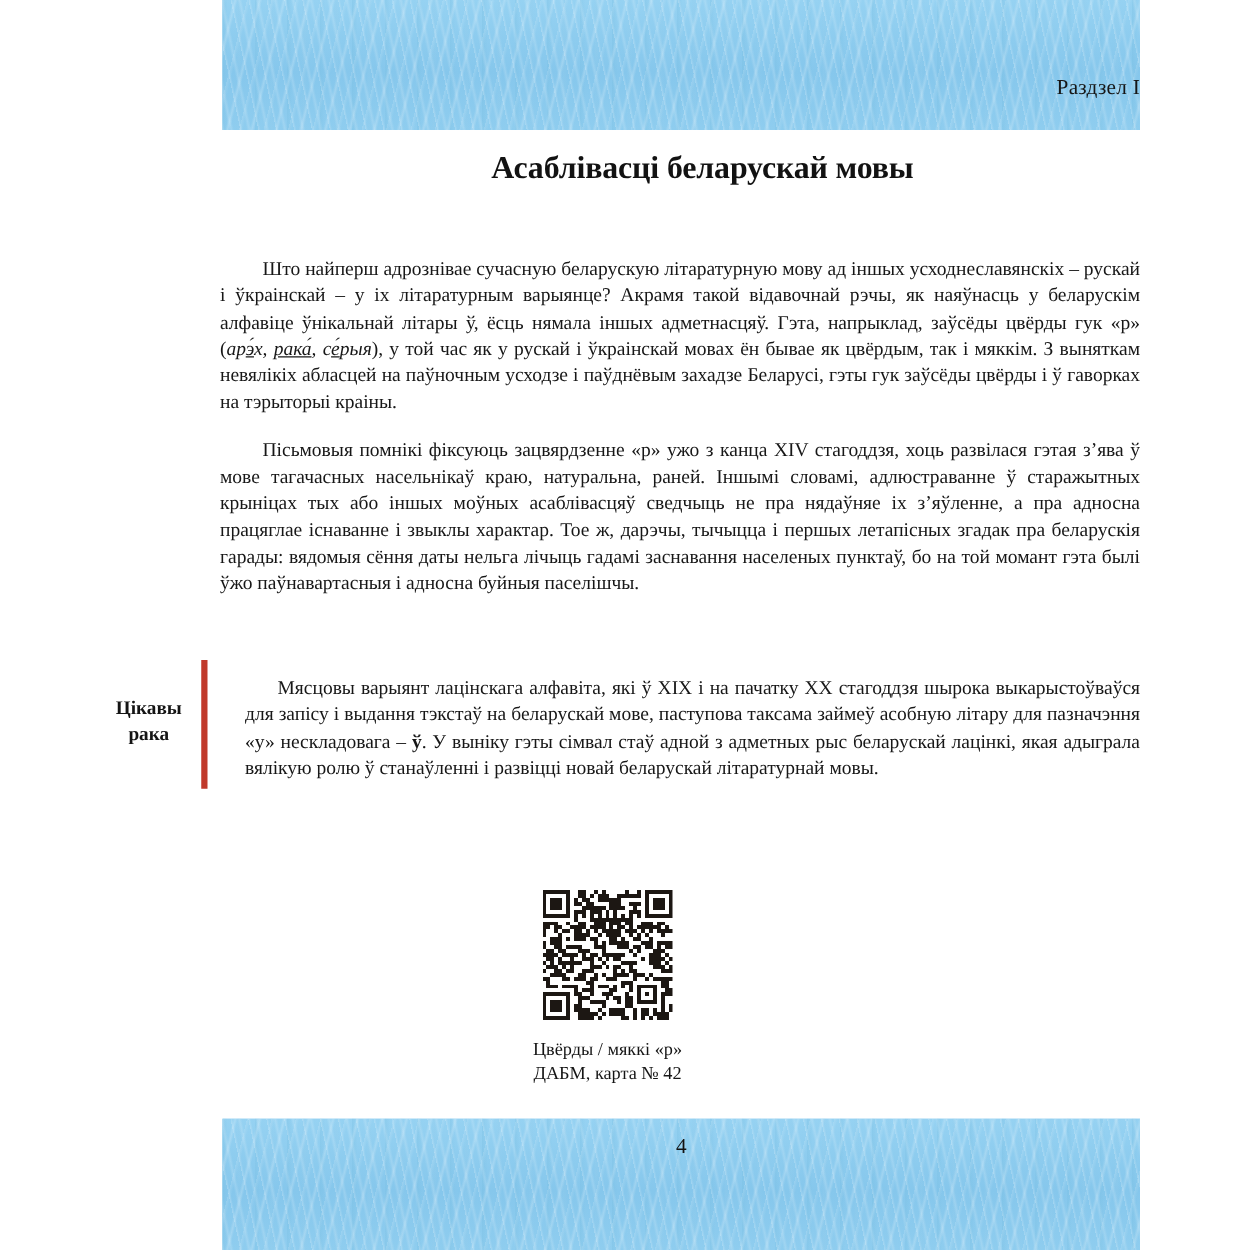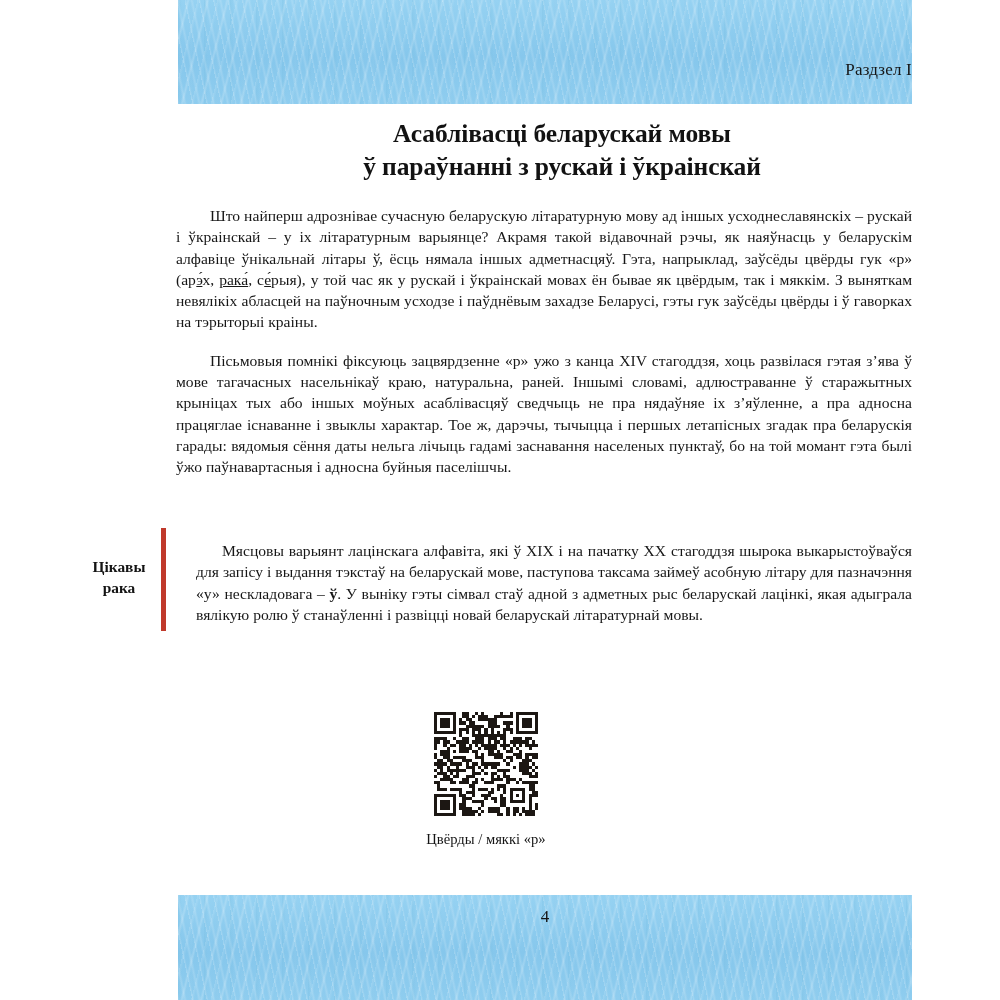--- a/index.html
+++ b/index.html
@@ -92,21 +92,21 @@
     margin: 0 0 17px 0;
     font-size: 15.6px;
     line-height: 21.3px;
     text-align: justify;
     text-indent: 34px;
     color: #171717;
     hyphens: manual;
   }
   p.para:last-child { margin-bottom: 12px; }
 
-  .ital { }
+  .ital { font-style: italic; }
   .ital u { text-decoration: underline; text-underline-offset: 1px; }
   .bold-letter { font-weight: bold; }
 
   
   .fact-block {
     position: absolute;
     left: 0;
     top: 524px;
     width: 1000px;
     height: 112px;
@@ -180,21 +180,20 @@
 </style>
 </head>
 <body>
 
 <div class="band band-top"></div>
 
 <div class="section-label">Раздзел I</div>
 
 <div class="chapter-title">
   <div>Асаблівасці беларускай мовы</div>
-  <div>ў параўнанні з рускай і ўкраінскай</div>
 </div>
 
 <div class="body-col">
 
   <p class="para"><span>Што найперш адрознівае сучасную беларускую літаратурную мову ад іншых усходнеславянскіх – рускай і ўкраінскай – у іх літаратурным варыянце? Акрамя такой відавочнай рэчы, як наяўнасць у беларускім алфавіце ўнікальнай літары ў, ёсць нямала іншых адметнасцяў. Гэта, напрыклад, заўсёды цвёрды гук «р» (</span><span class="ital"><span>ар</span><u>э́</u><span>х, </span><u>рака́</u><span>, </span><span>с</span><u>е́</u><span>рыя</span></span><span>), у той час як у рускай і ўкраінскай мовах ён бывае як цвёрдым, так і мяккім. З выняткам невялікіх абласцей на паўночным усходзе і паўднёвым захадзе Беларусі, гэты гук заўсёды цвёрды і ў гаворках на тэрыторыі краіны.</span></p>
 
   <p class="para">Пісьмовыя помнікі фіксуюць зацвярдзенне «р» ужо з канца XIV стагоддзя, хоць развілася гэтая з’ява ў мове тагачасных насельнікаў краю, натуральна, раней. Іншымі словамі, адлюстраванне ў старажытных крыніцах тых або іншых моўных асаблівасцяў сведчыць не пра нядаўняе іх з’яўленне, а пра адносна працяглае існаванне і звыклы характар. Тое ж, дарэчы, тычыцца і першых летапісных згадак пра беларускія гарады: вядомыя сёння даты нельга лічыць гадамі заснавання населеных пунктаў, бо на той момант гэта былі ўжо паўнавартасныя і адносна буйныя паселішчы.</p>
 
 </div>
 
@@ -788,17 +787,18 @@
         <rect x="23" y="32" width="1" height="1"></rect>
         <rect x="25" y="32" width="1" height="1"></rect>
         <rect x="27" y="32" width="1" height="1"></rect>
         <rect x="29" y="32" width="1" height="1"></rect>
         <rect x="30" y="32" width="1" height="1"></rect>
         <rect x="31" y="32" width="1" height="1"></rect>
       </g>
   </svg>
   <div class="qr-caption">
     <div>Цвёрды / мяккі «р»</div>
+    <div>ДАБМ, карта № 42</div>
   </div>
 </div>
 
 <div class="band band-bottom"></div>
 <div class="page-number">4</div>
 
 </body></html>

